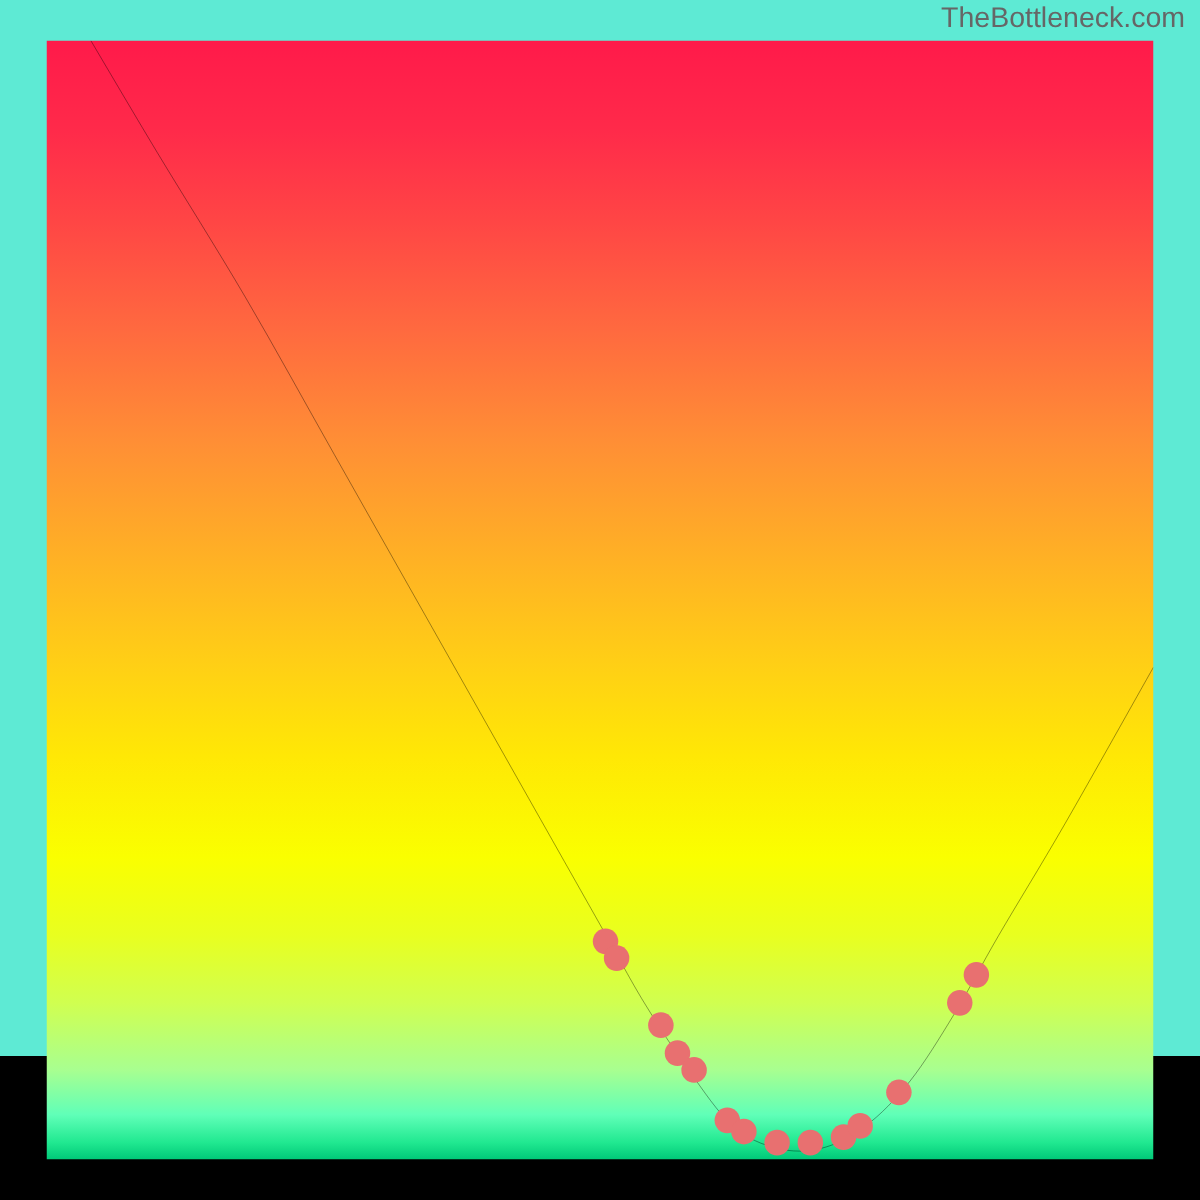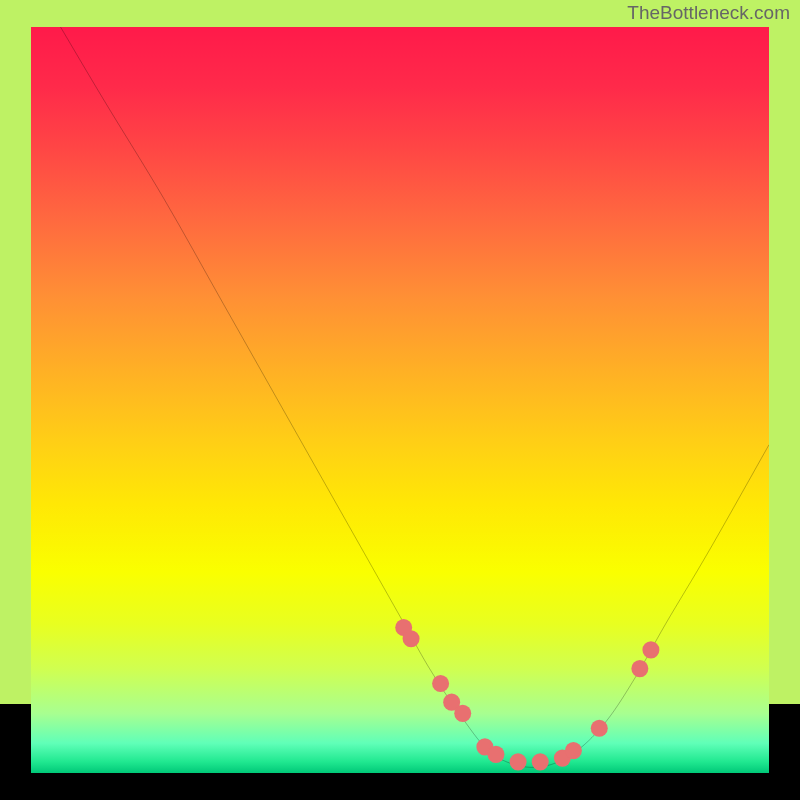--- a/index.html
+++ b/index.html
@@ -1,21 +1,21 @@
 <!DOCTYPE html>
 <html><head>
 <meta charset="utf-8">
 <style>
   * { margin: 0; padding: 0; box-sizing: border-box; }
   html, body { width: 800px; height: 800px; background: #000; overflow: hidden; }
   .container {
     position: relative;
     width: 800px;
     height: 704px;
-    background: #bef264;
+    background: #5eead4;
   }
   .watermark {
     position: absolute;
     top: 2px;
     right: 10px;
     color: #666;
     font: 19px Arial, sans-serif;
     z-index: 10;
   }
   .plot-area {

